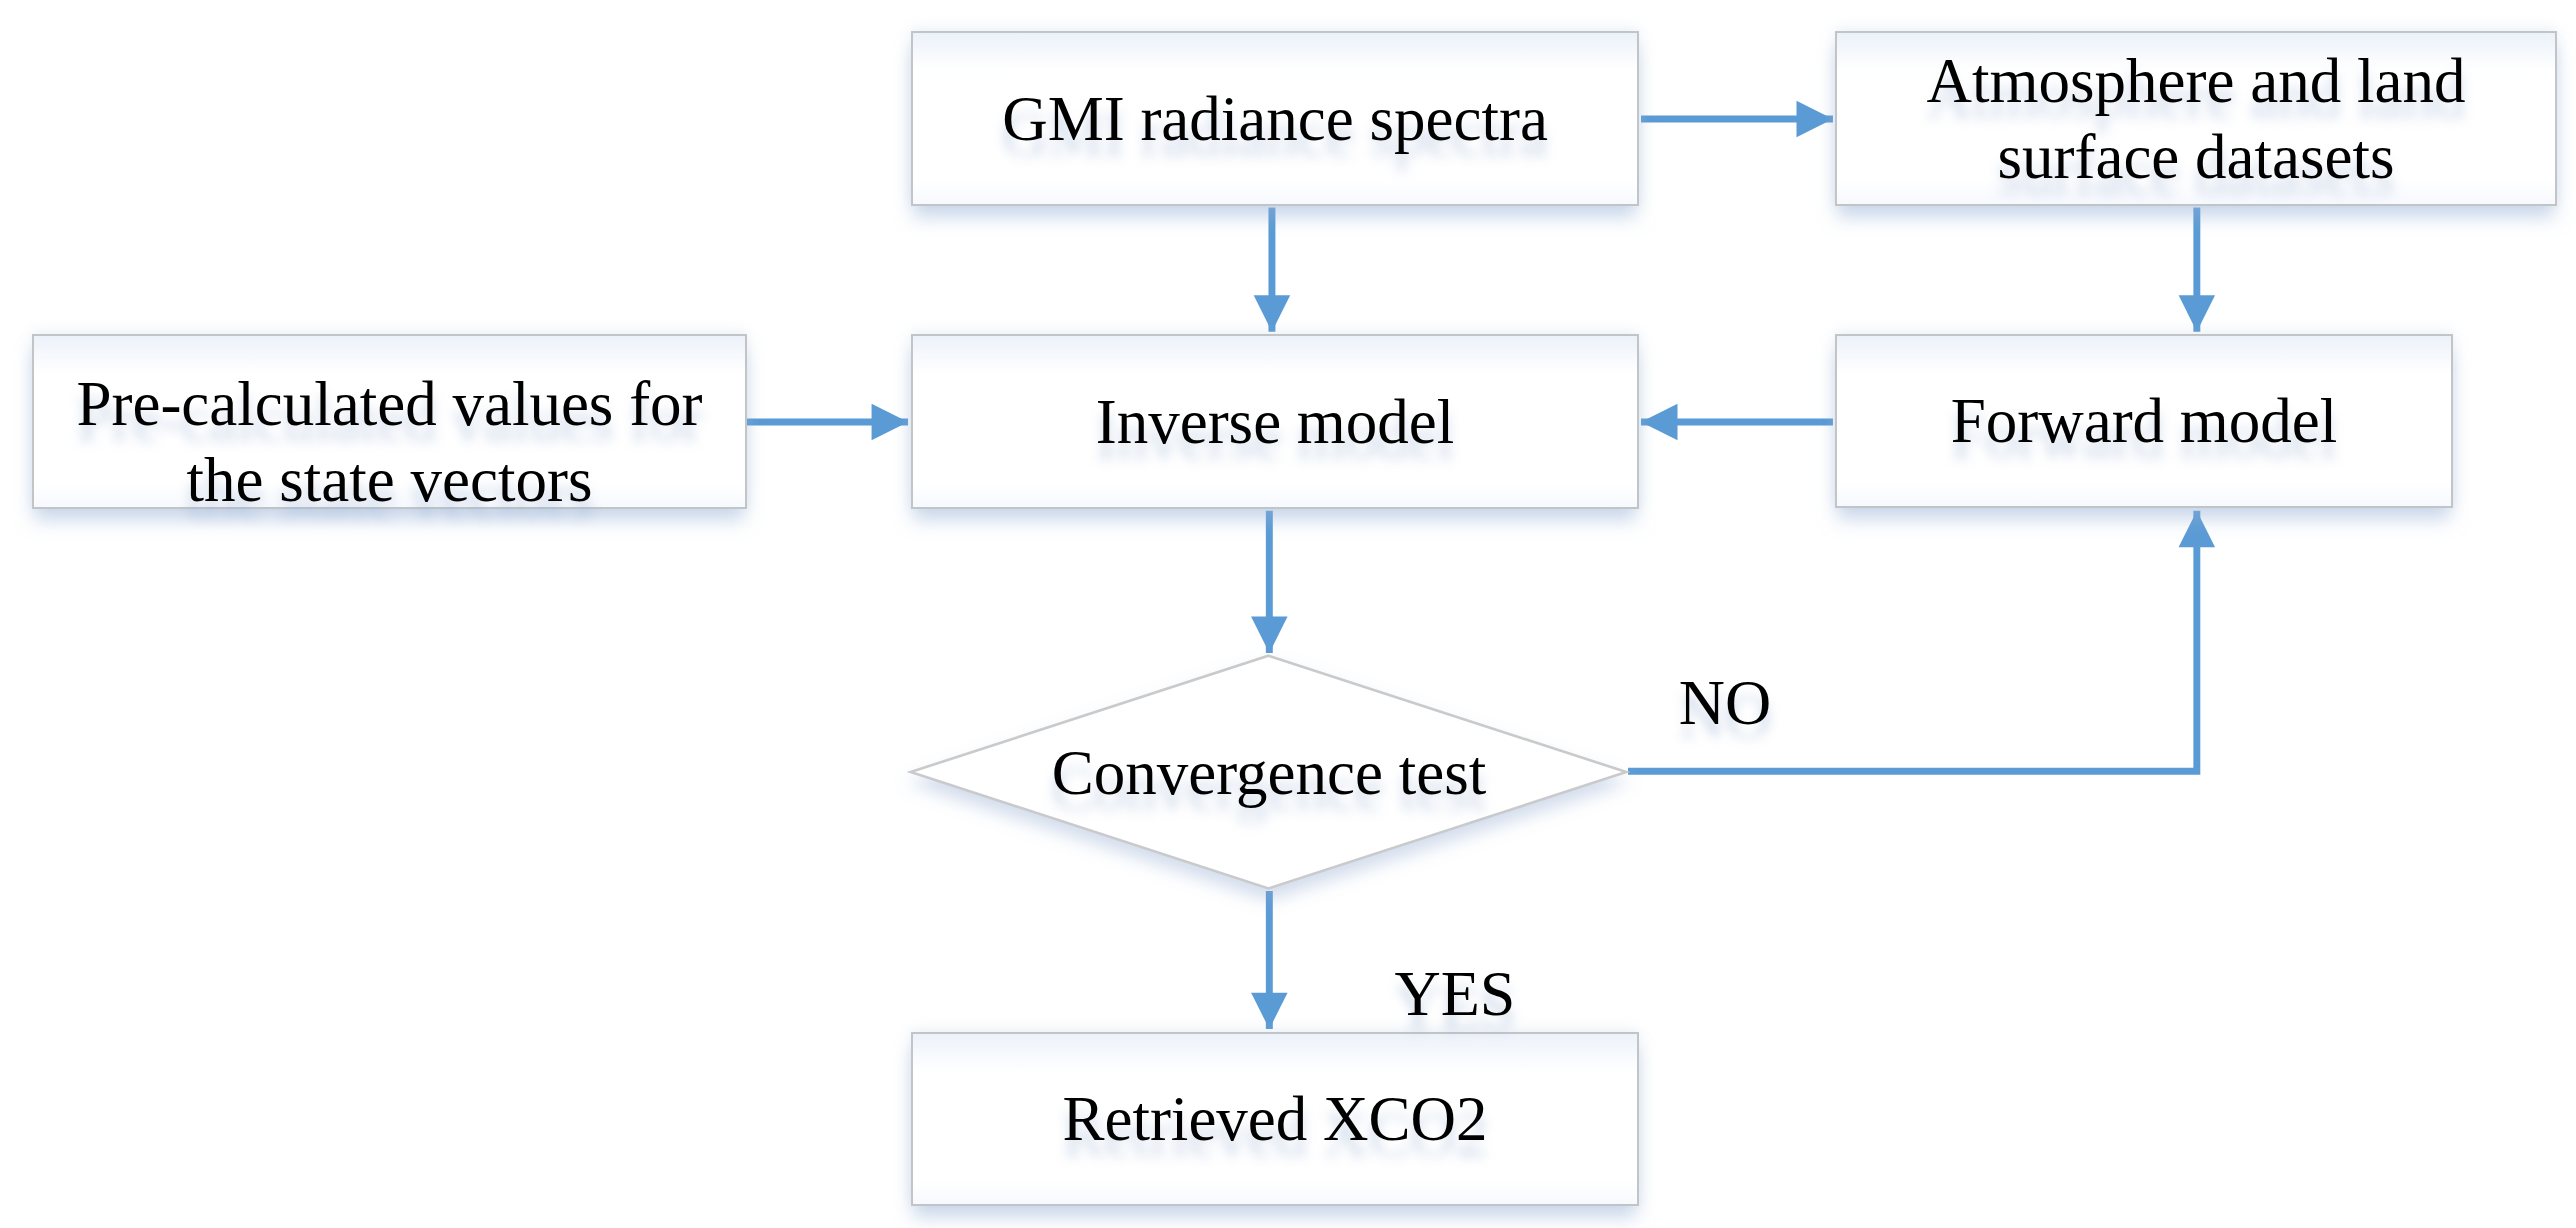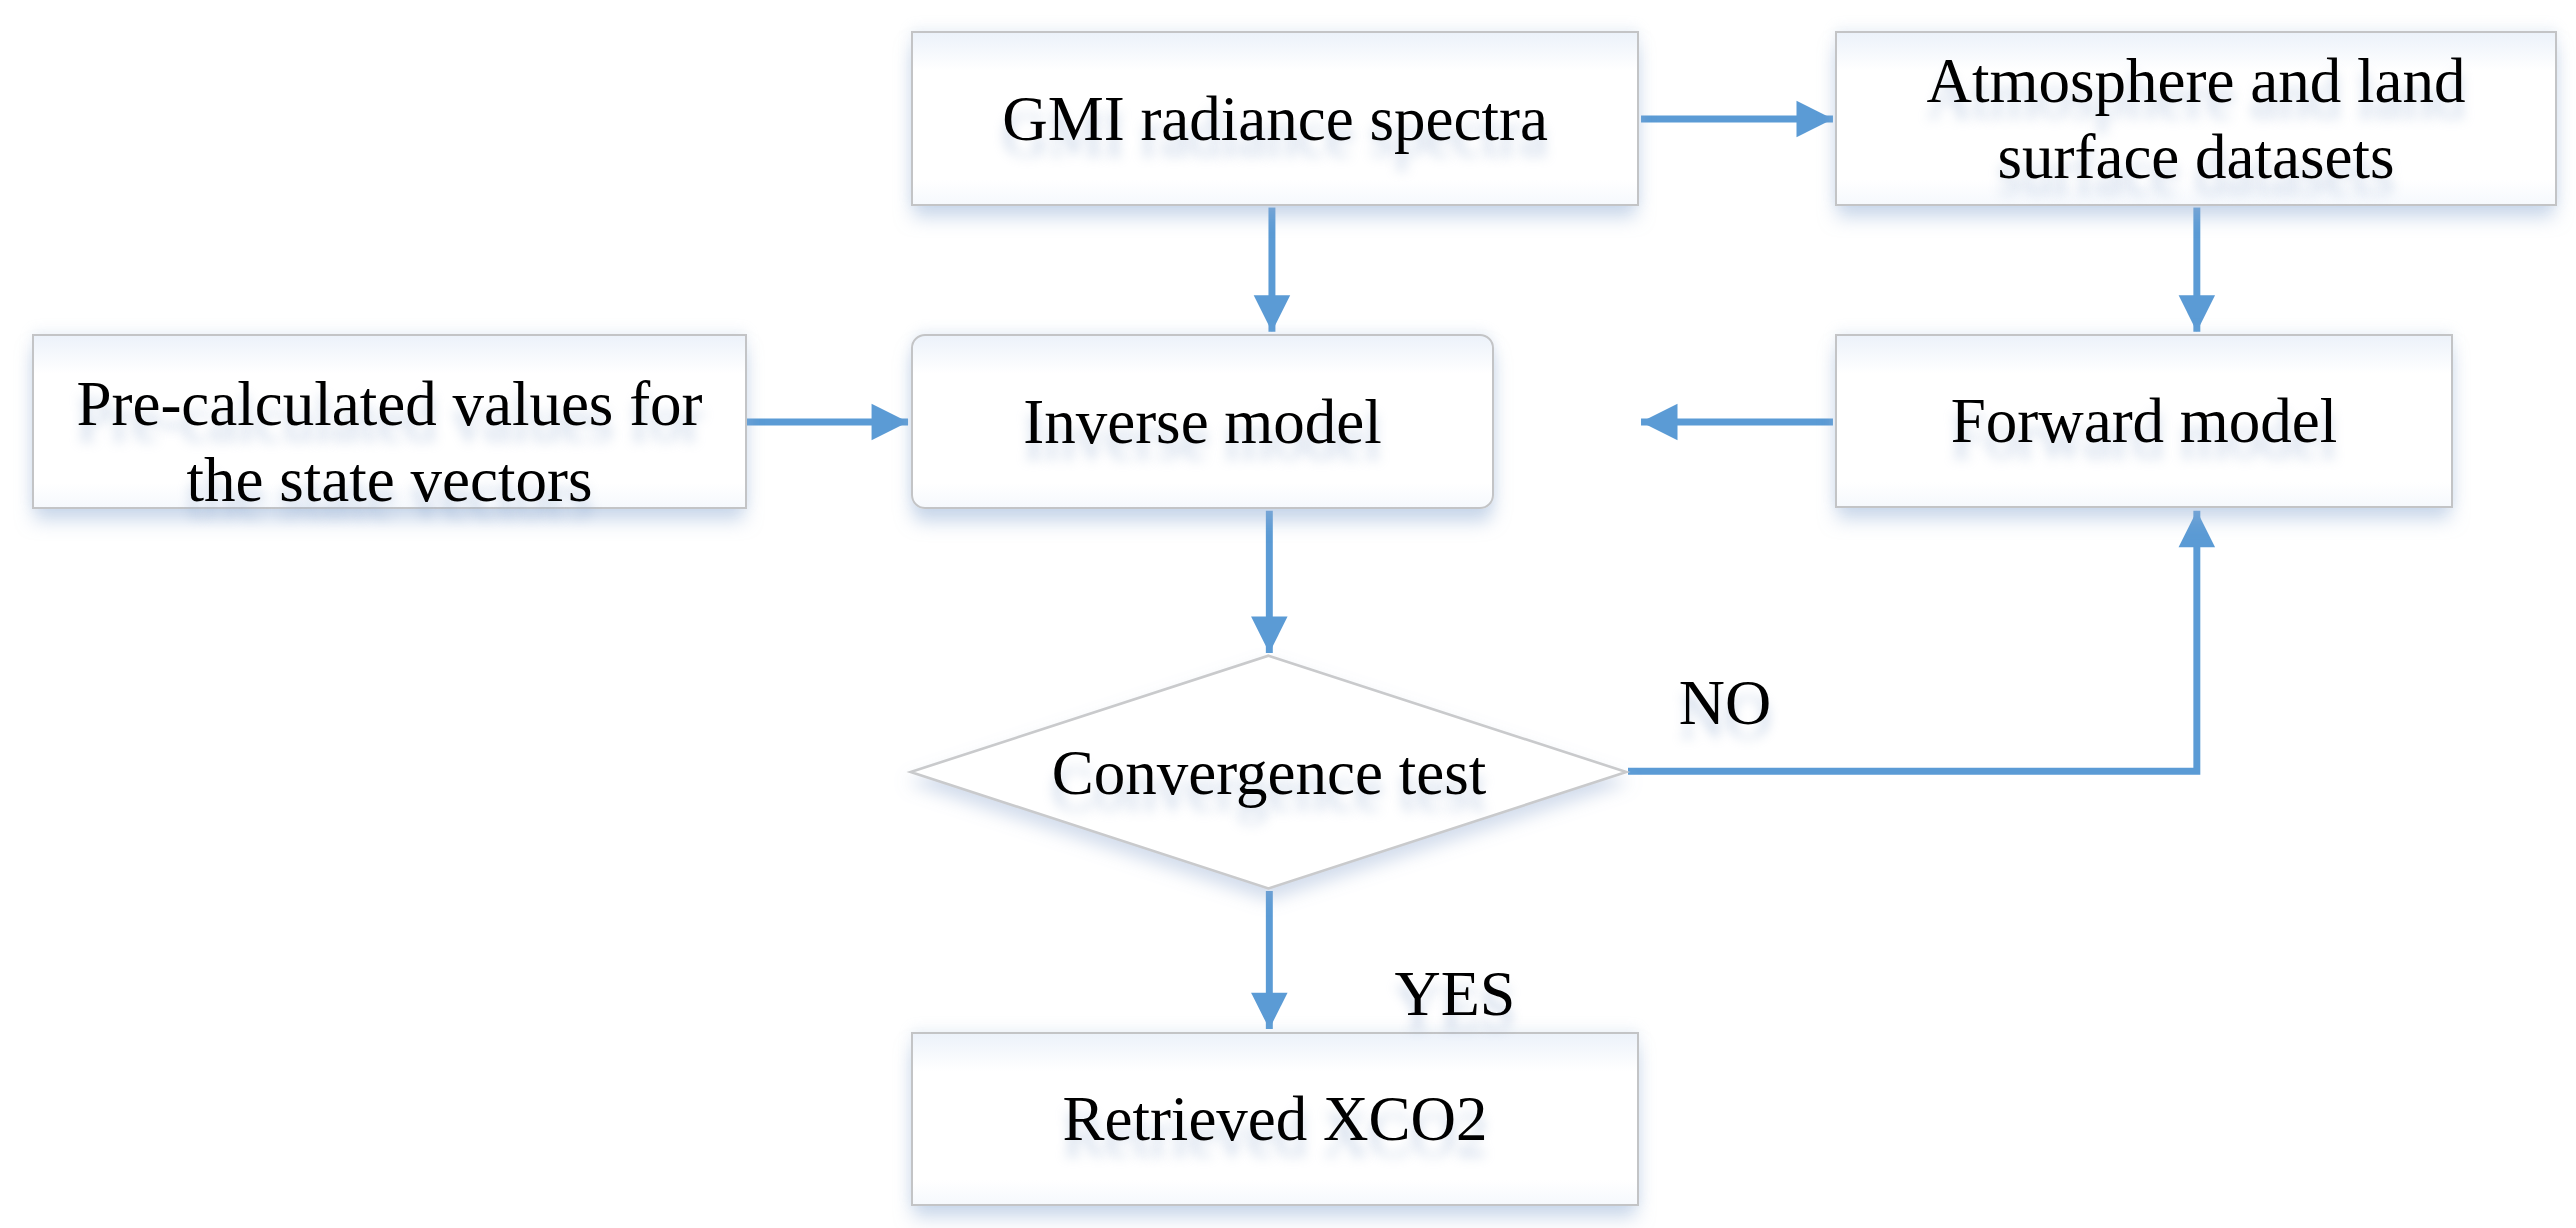--- a/index.html
+++ b/index.html
@@ -105,21 +105,21 @@
   </div>
 
   <div class="node node-atmosphere" style="left:1835px; top:31px; width:722px; height:175px;">
     <span class="label">Atmosphere and land surface datasets</span>
   </div>
 
   <div class="node node-precalc" style="left:32px; top:334px; width:715px; height:175px;">
     <span class="label">Pre-calculated values for the state vectors</span>
   </div>
 
-  <div class="node node-inverse" style="left:911px; top:334px; width:583px; height:175px;border-radius:14px;">
+  <div class="node node-inverse" style="left:911px; top:334px; width:728px; height:175px;">
     <span class="label">Inverse model</span>
   </div>
 
   <div class="node node-forward" style="left:1835px; top:334px; width:618px; height:174px;">
     <span class="label">Forward model</span>
   </div>
 
   <div class="diamond-label-box">
     <span class="label">Convergence test</span>
   </div>

